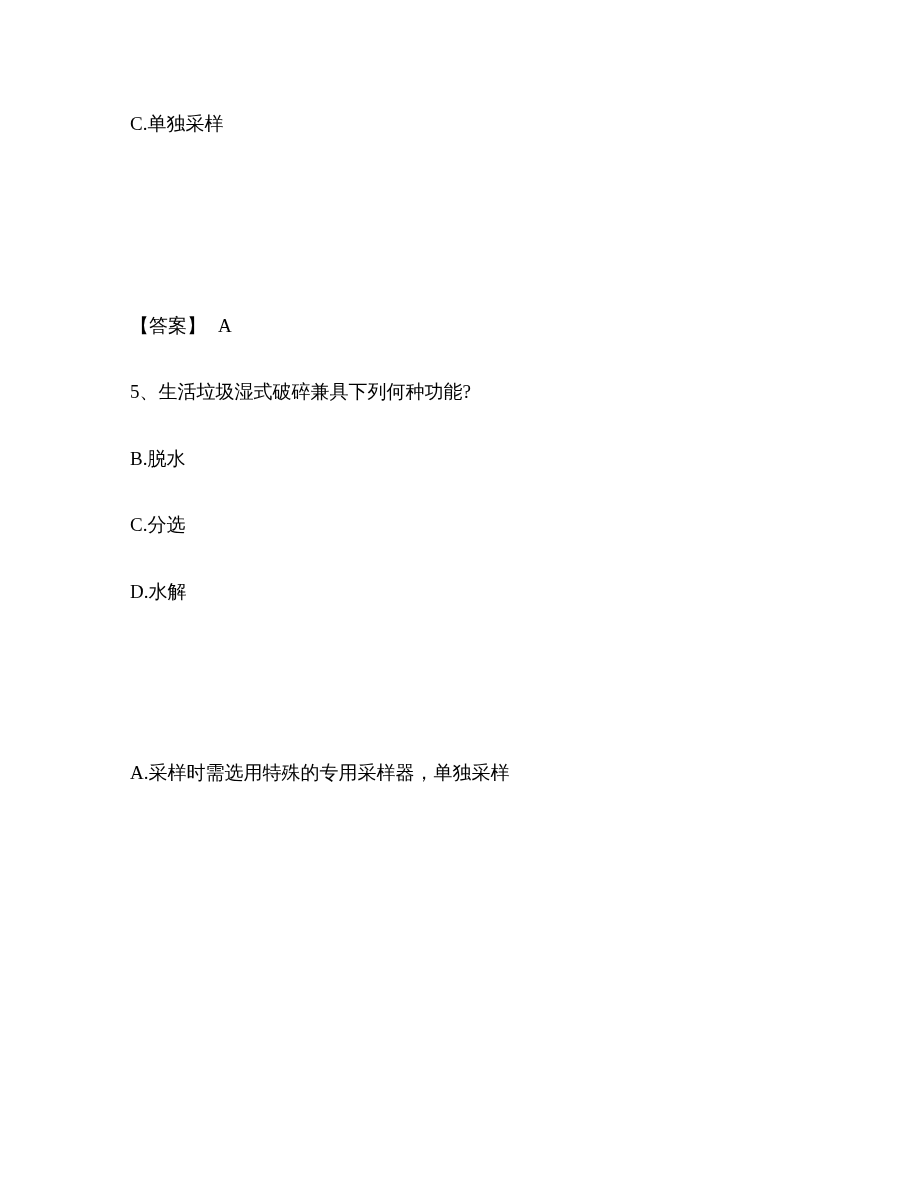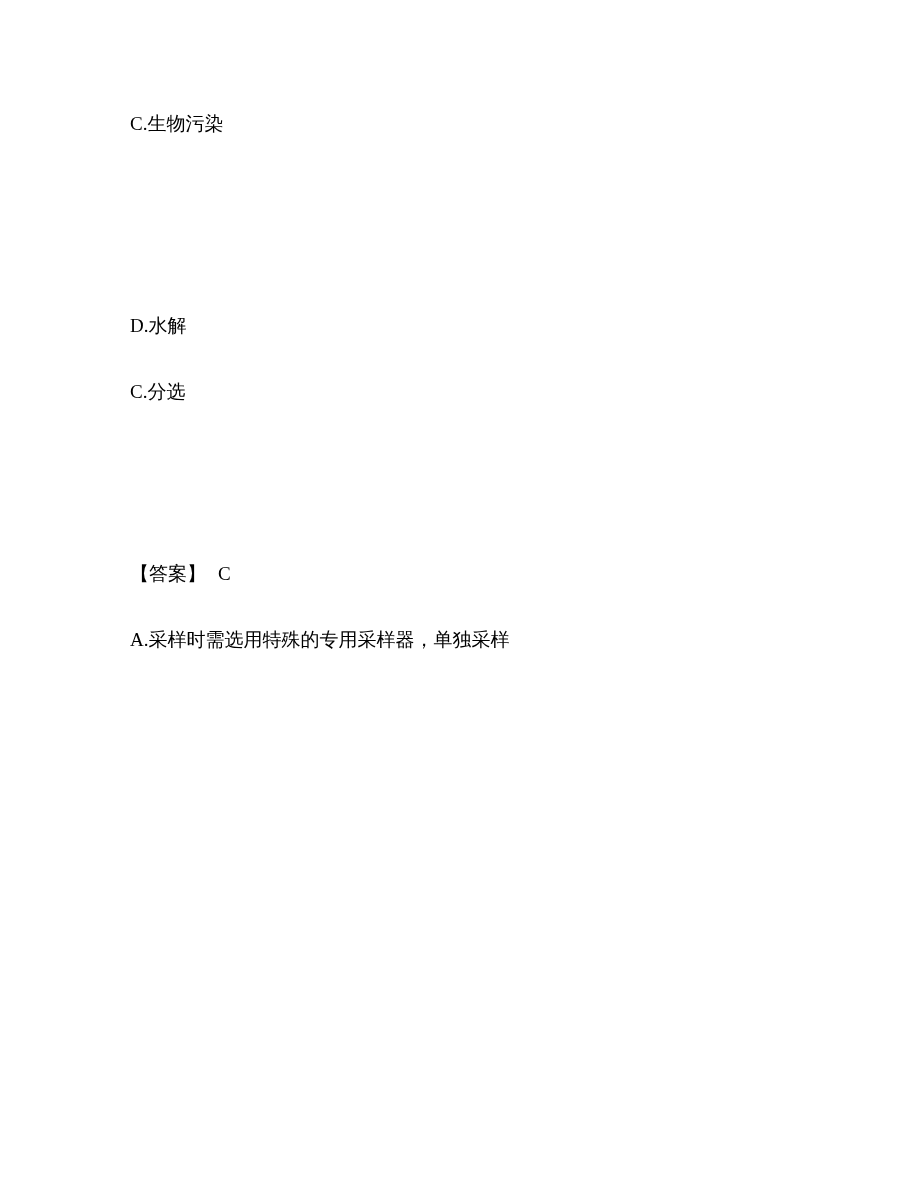--- a/index.html
+++ b/index.html
@@ -43,31 +43,35 @@
     .paren-gap {
       display: inline-block;
       width: 46px;
     }
   </style>
 </head>
 <body>
 
 <div class="page">
 
-  <div class="option-line">C.生物污染</div>
+  <div class="option-line">C.单独采样</div>
 
   <div class="spacer-large"></div>
 
+  <div class="line">
+    <span class="answer-label">【答案】</span><span class="answer-letter">A</span>
+  </div>
 
+  <div class="question-line">
+    <span>5、</span><span>生活垃圾湿式破碎兼具下列何种功能?</span>
+  </div>
 
+  <div class="option-line">B.脱水</div>
+  <div class="option-line">C.分选</div>
   <div class="option-line">D.水解</div>
-  <div class="option-line">C.分选</div>
 
   <div class="spacer-med"></div>
 
-  <div class="line">
-    <span class="answer-label">【答案】</span><span class="answer-letter">C</span>
-  </div>
 
 
   <div class="option-line">A.采样时需选用特殊的专用采样器，单独采样</div>
 
 </div>
 
 </body></html>

